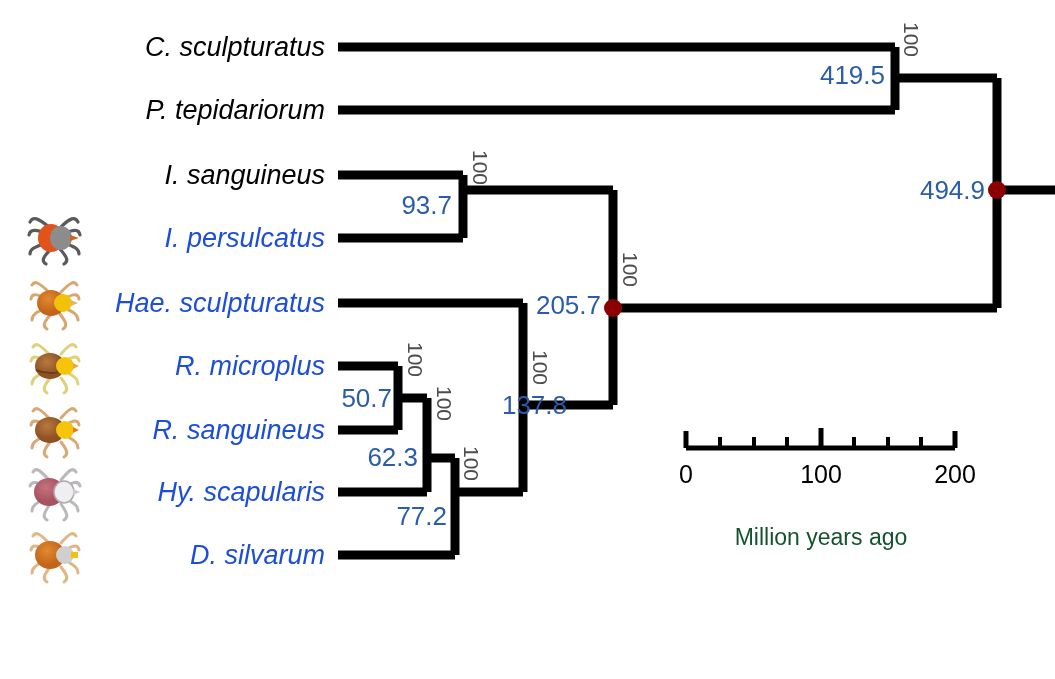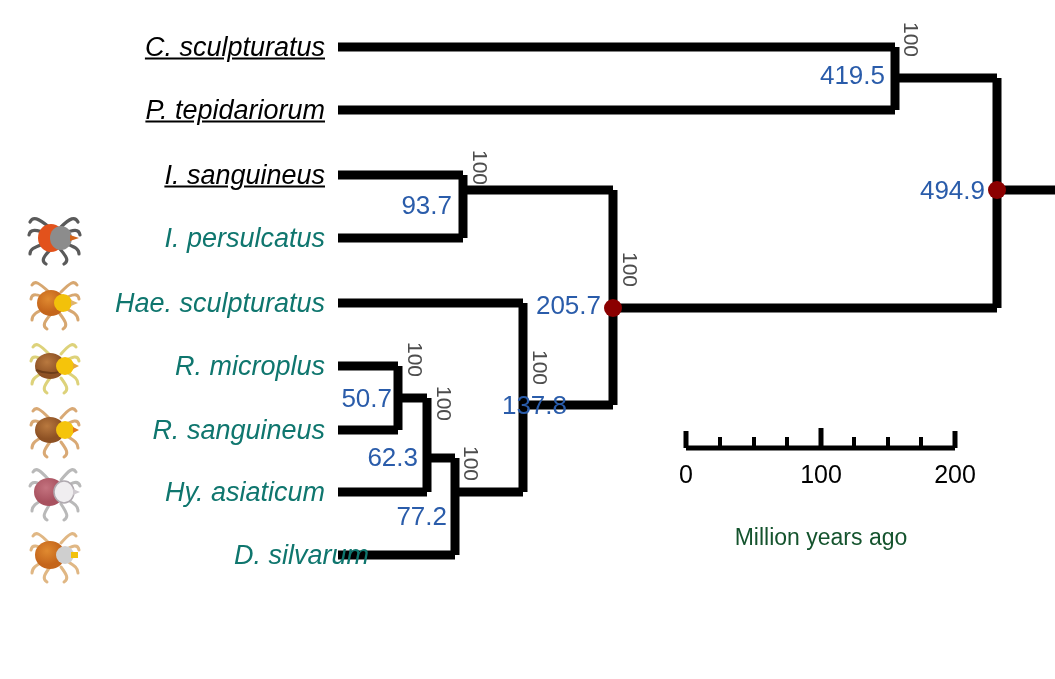--- a/index.html
+++ b/index.html
@@ -1,22 +1,22 @@
 <!DOCTYPE html>
 <html><head>
 <meta charset="utf-8">
 <style>
   html,body{margin:0;padding:0;background:#ffffff;}
   body{width:1055px;height:679px;position:relative;overflow:hidden;
        font-family:"Liberation Sans","DejaVu Sans",sans-serif;}
   #fig{position:absolute;left:0;top:0;width:1055px;height:679px;}
   .lbl{position:absolute;font-style:italic;font-size:27px;line-height:1;
        white-space:nowrap;transform:translateY(-50%);text-align:right;}
-  .lbl.black{color:#000000;text-decoration:underline;}
-  .lbl.red{color:#0f766e;}
+  .lbl.black{color:#000000;}
+  .lbl.red{color:#1d4ed8;}
   .div-time{position:absolute;color:#2a5caa;font-size:26px;line-height:1;
             white-space:nowrap;transform:translate(-100%,-50%);}
   .supp{position:absolute;color:#4d4d4d;font-size:21px;line-height:1;
         white-space:nowrap;transform-origin:0 0;}
   .scale-num{position:absolute;color:#000;font-size:25px;line-height:1;
              transform:translateX(-50%);}
   .scale-cap{position:absolute;color:#14532d;font-size:23px;line-height:1;
              transform:translateX(-50%);white-space:nowrap;margin-top:32px;}
 </style>
 </head>
@@ -200,22 +200,22 @@
   </g>
 </svg>
 
 <div class="lbl black" style="right:730px;top:47px;">C. sculpturatus</div>
 <div class="lbl black" style="right:730px;top:110px;margin-left:32px;">P. tepidariorum</div>
 <div class="lbl black" style="right:730px;top:175px;">I. sanguineus</div>
 <div class="lbl red" style="right:730px;top:238px;">I. persulcatus</div>
 <div class="lbl red" style="right:730px;top:303px;">Hae. sculpturatus</div>
 <div class="lbl red" style="right:730px;top:366px;">R. microplus</div>
 <div class="lbl red" style="right:730px;top:430px;">R. sanguineus</div>
-<div class="lbl red" style="right:730px;top:492px;">Hy. asiaticum</div>
-<div class="lbl red" style="right:686px;top:555px;">D. silvarum</div>
+<div class="lbl red" style="right:730px;top:492px;">Hy. scapularis</div>
+<div class="lbl red" style="right:730px;top:555px;">D. silvarum</div>
 
 <div class="div-time" style="left:985px;top:190px;">494.9</div>
 <div class="div-time" style="left:885px;top:75px;">419.5</div>
 <div class="div-time" style="left:601px;top:305px;">205.7</div>
 <div class="div-time" style="left:452px;top:205px;">93.7</div>
 <div class="div-time" style="left:567px;top:405px;transform:translate(-100%,-50%);">137.8</div>
 <div class="div-time" style="left:392px;top:398px;">50.7</div>
 <div class="div-time" style="left:418px;top:457px;">62.3</div>
 <div class="div-time" style="left:447px;top:516px;">77.2</div>
 

